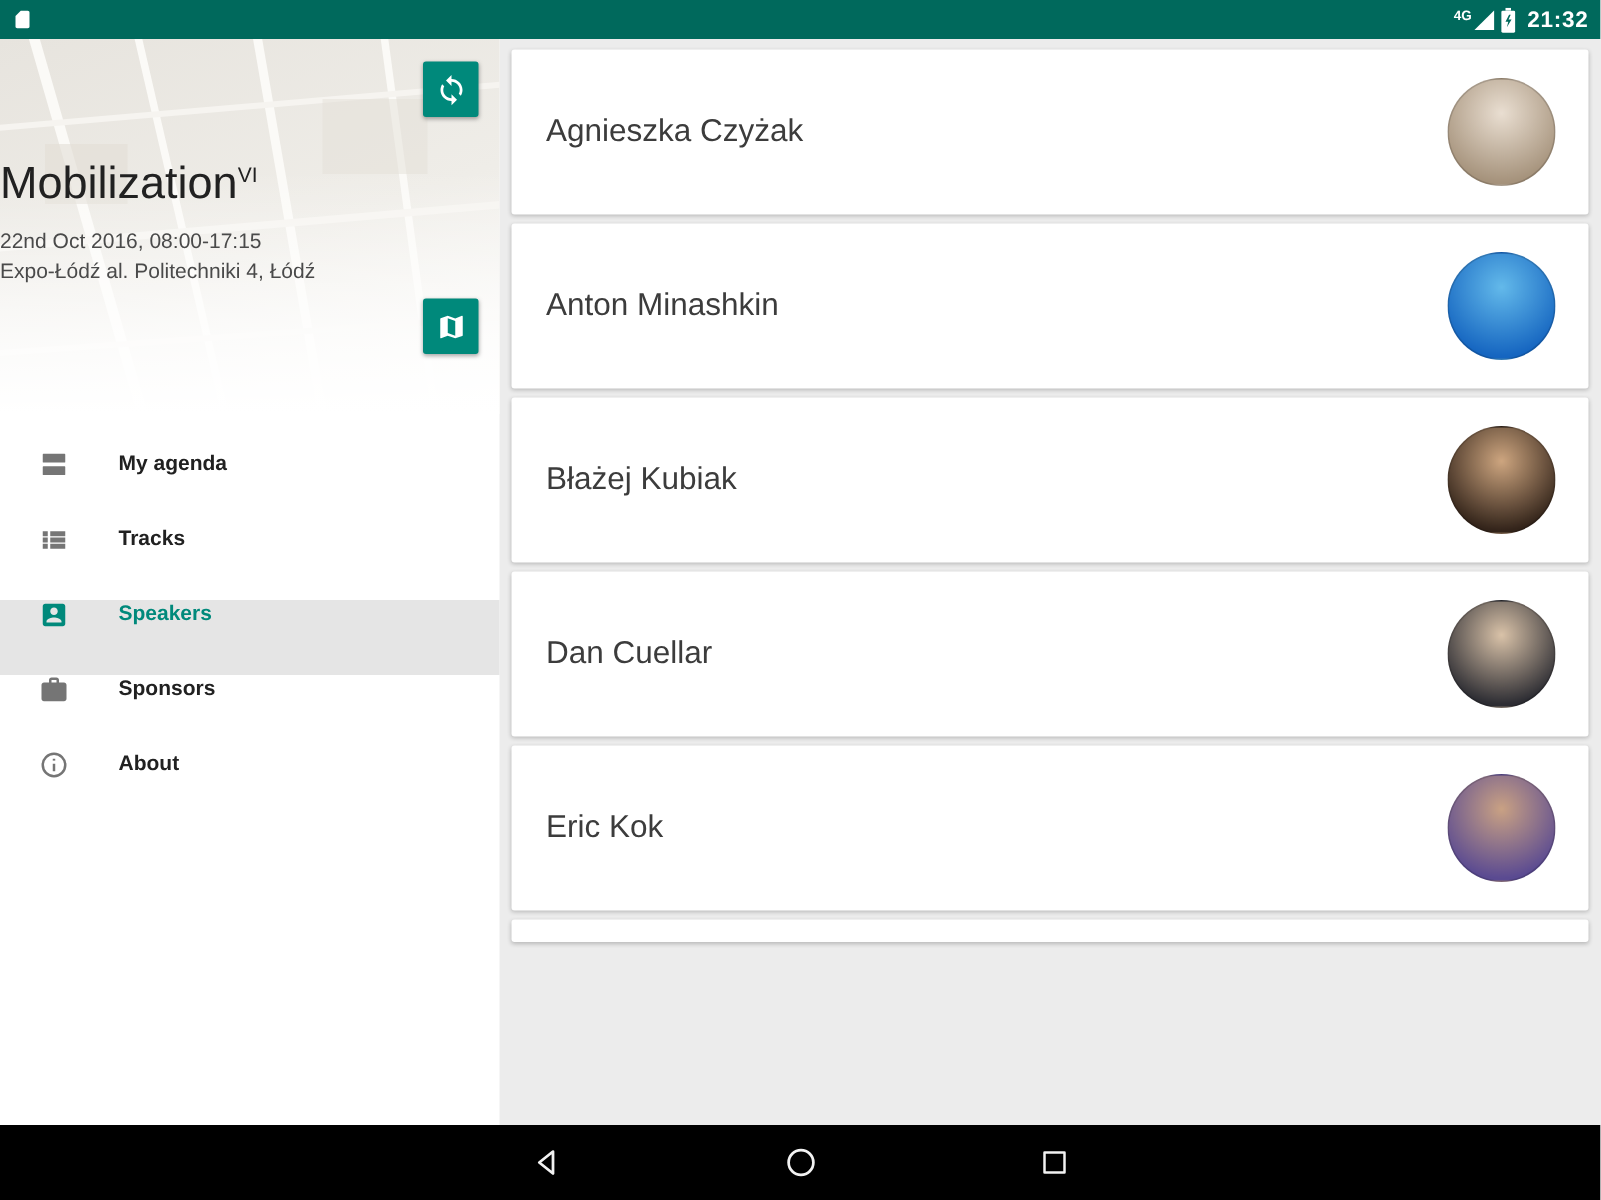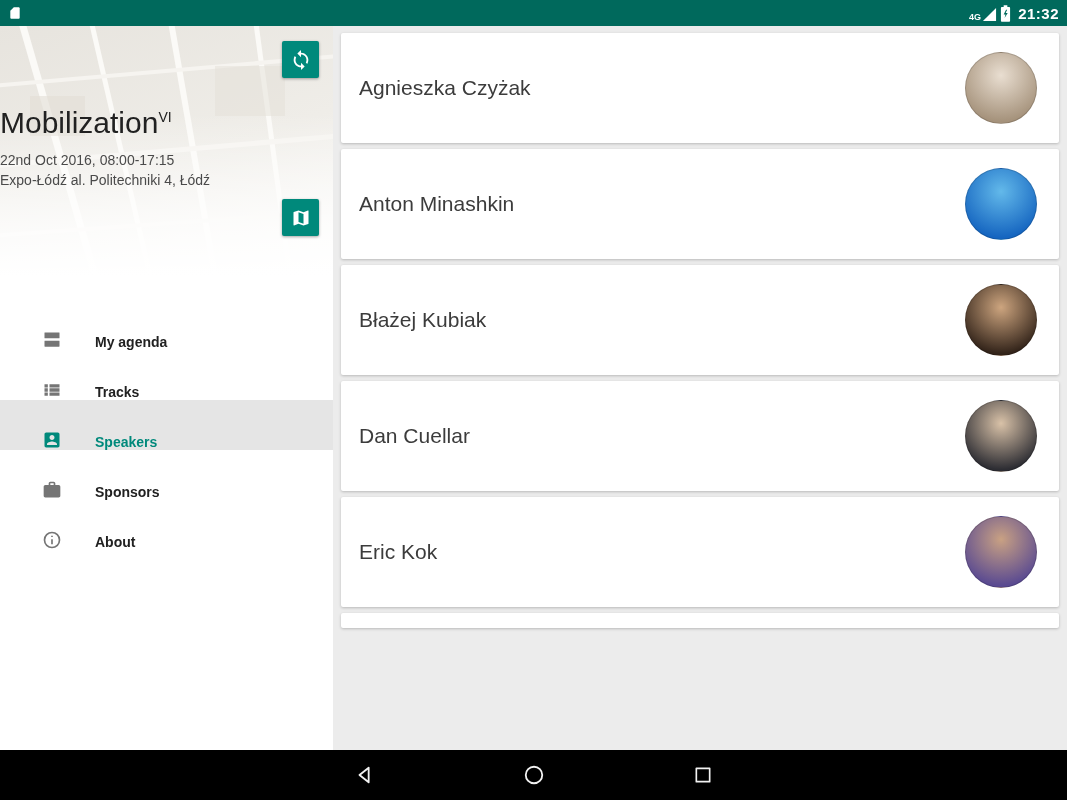--- a/index.html
+++ b/index.html
@@ -12,21 +12,21 @@
   
   .status-bar {
     height: 26px;
     background: #00695c;
     display: flex;
     align-items: center;
     padding: 0 8px;
     color: #fff;
   }
   .status-bar .spacer { flex: 1; }
-  .sb-right { display: flex; align-items: flex-end; gap: 3px; }
+  .sb-right { display: flex; align-items: center; gap: 3px; }
   .net-4g { font-size: 9px; font-weight: bold; color: #fff; margin-right: -2px; margin-top: -6px; }
   .sb-time { font-size: 15px; font-weight: bold; margin-left: 4px; letter-spacing: .5px; }
 
   
   .app-row { display: flex; height: 724px; }
 
   
   .drawer {
     width: 333px;
     background: #fff;
@@ -63,22 +63,22 @@
     display: flex; align-items: center; justify-content: center;
     cursor: pointer;
   }
   .sync-btn { top: 15px; right: 14px; }
   .map-btn  { top: 173px; right: 14px; }
 
   .drawer-menu { margin-top: 24px; }
   .menu-item {
     height: 50px;
     display: flex;
-    align-items: flex-end;
-    padding-left: 42px;
+    align-items: flex-start;
+    padding-left: 26px;
     cursor: pointer;
     color: #757575;
   }
   .menu-item .mi-icon { width: 20px; height: 20px; flex-shrink: 0; }
   .menu-item .mi-label {
     margin-left: 33px;
     font-size: 14px;
     font-weight: bold;
     color: #212121;
   }
@@ -93,21 +93,21 @@
     overflow: hidden;
   }
   .card {
     background: #fff;
     height: 110px;
     margin-bottom: 6px;
     border-radius: 2px;
     box-shadow: 0 1px 3px rgba(0,0,0,.22);
     display: flex;
     align-items: center;
-    padding: 0 22px 0 18px;
+    padding: 0 22px 0 23px;
     cursor: pointer;
   }
   .speaker-name {
     font-size: 21px;
     color: #3c3c3c;
     flex: 1;
     white-space: nowrap;
   }
   .avatar {
     width: 72px; height: 72px;

